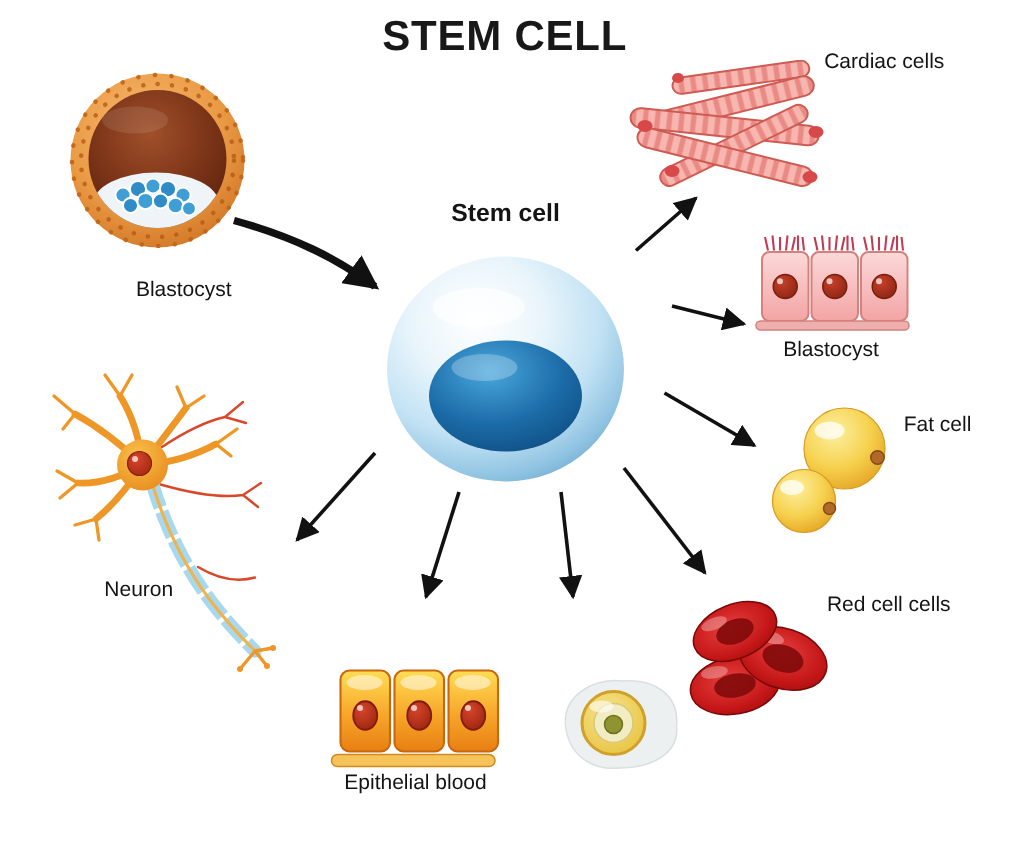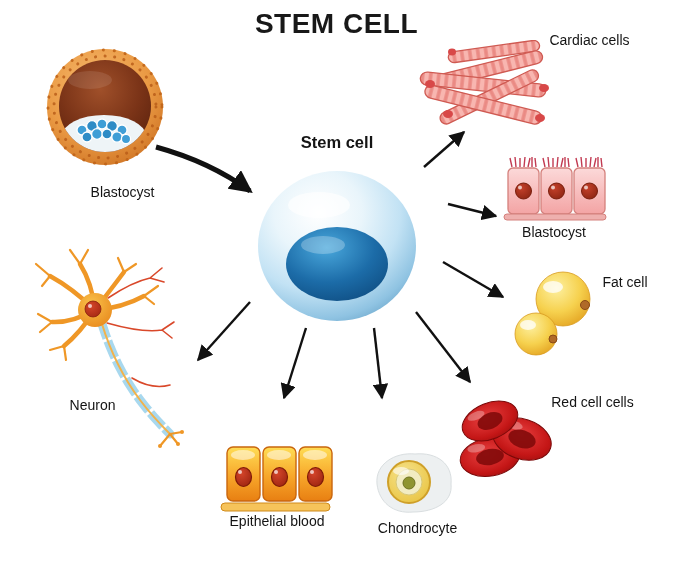--- a/index.html
+++ b/index.html
@@ -309,17 +309,16 @@
     <circle cx="81" cy="71" r="8" fill="url(#gNeuN)" stroke="#8a1f0c" stroke-width="0.8"></circle>
     <circle cx="78" cy="68" r="2" fill="#ffffff" opacity="0.7"></circle>
   </svg>
 
   <div class="lbl bold" style="left:272px;top:132px;width:130px">Stem cell</div>
   <div class="lbl" style="left:60px;top:184px;width:125px">Blastocyst</div>
   <div class="lbl" style="left:542px;top:32px;width:95px">Cardiac cells</div>
   <div class="lbl" style="left:495px;top:224px;width:118px">Blastocyst</div>
   <div class="lbl" style="left:594px;top:274px;width:62px">Fat cell</div>
   <div class="lbl" style="left:545px;top:394px;width:95px">Red cell cells</div>
-  <div class="lbl" style="left:355px;top:520px;width:125px">Chondrocyte</div>
   <div class="lbl" style="left:212px;top:513px;width:130px">Epithelial blood</div>
-  <div class="lbl" style="left:40px;top:397px;width:105px">Neuron</div>
+  <div class="lbl" style="left:40px;top:384px;width:105px">Neuron</div>
 
 </div>
 
 </body></html>

